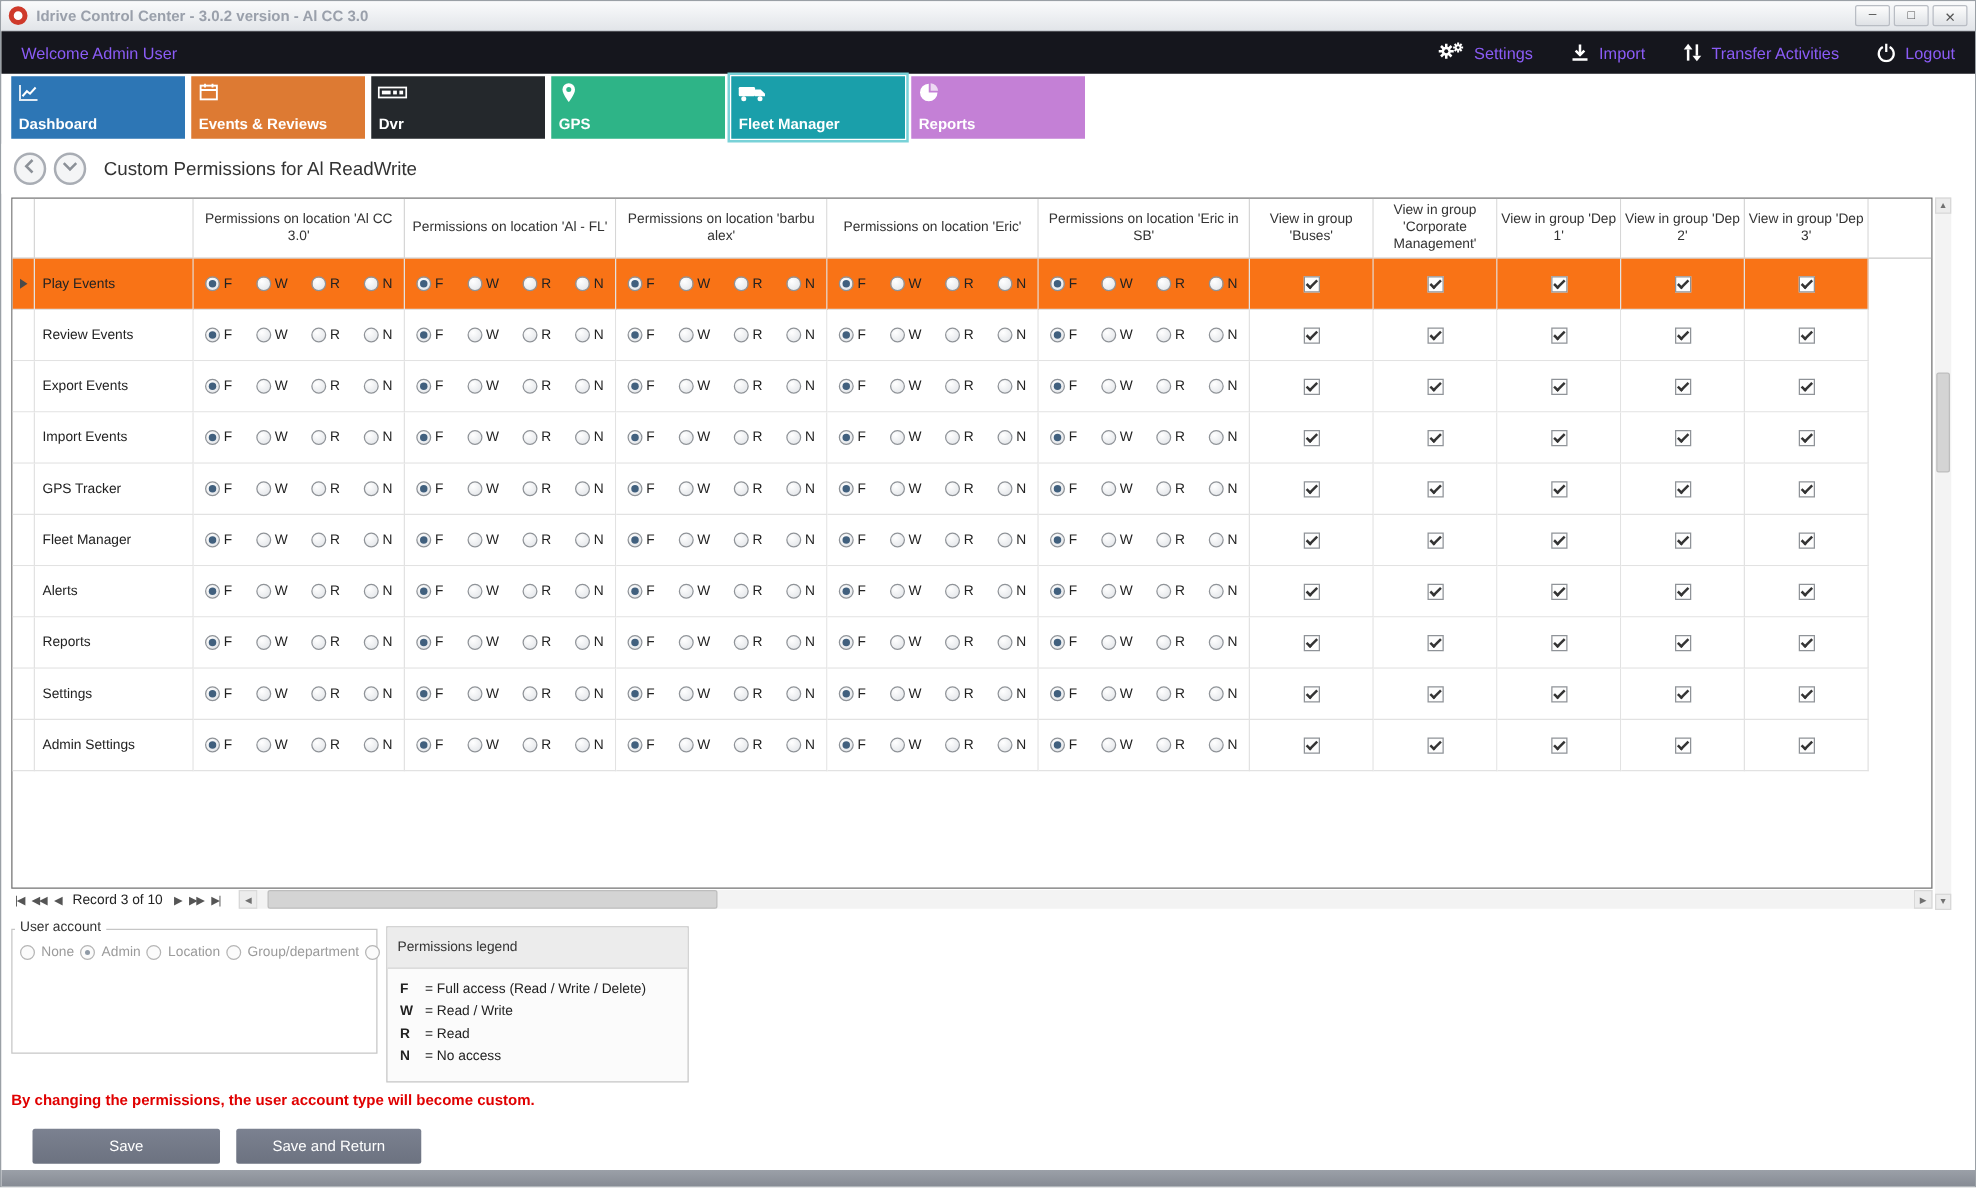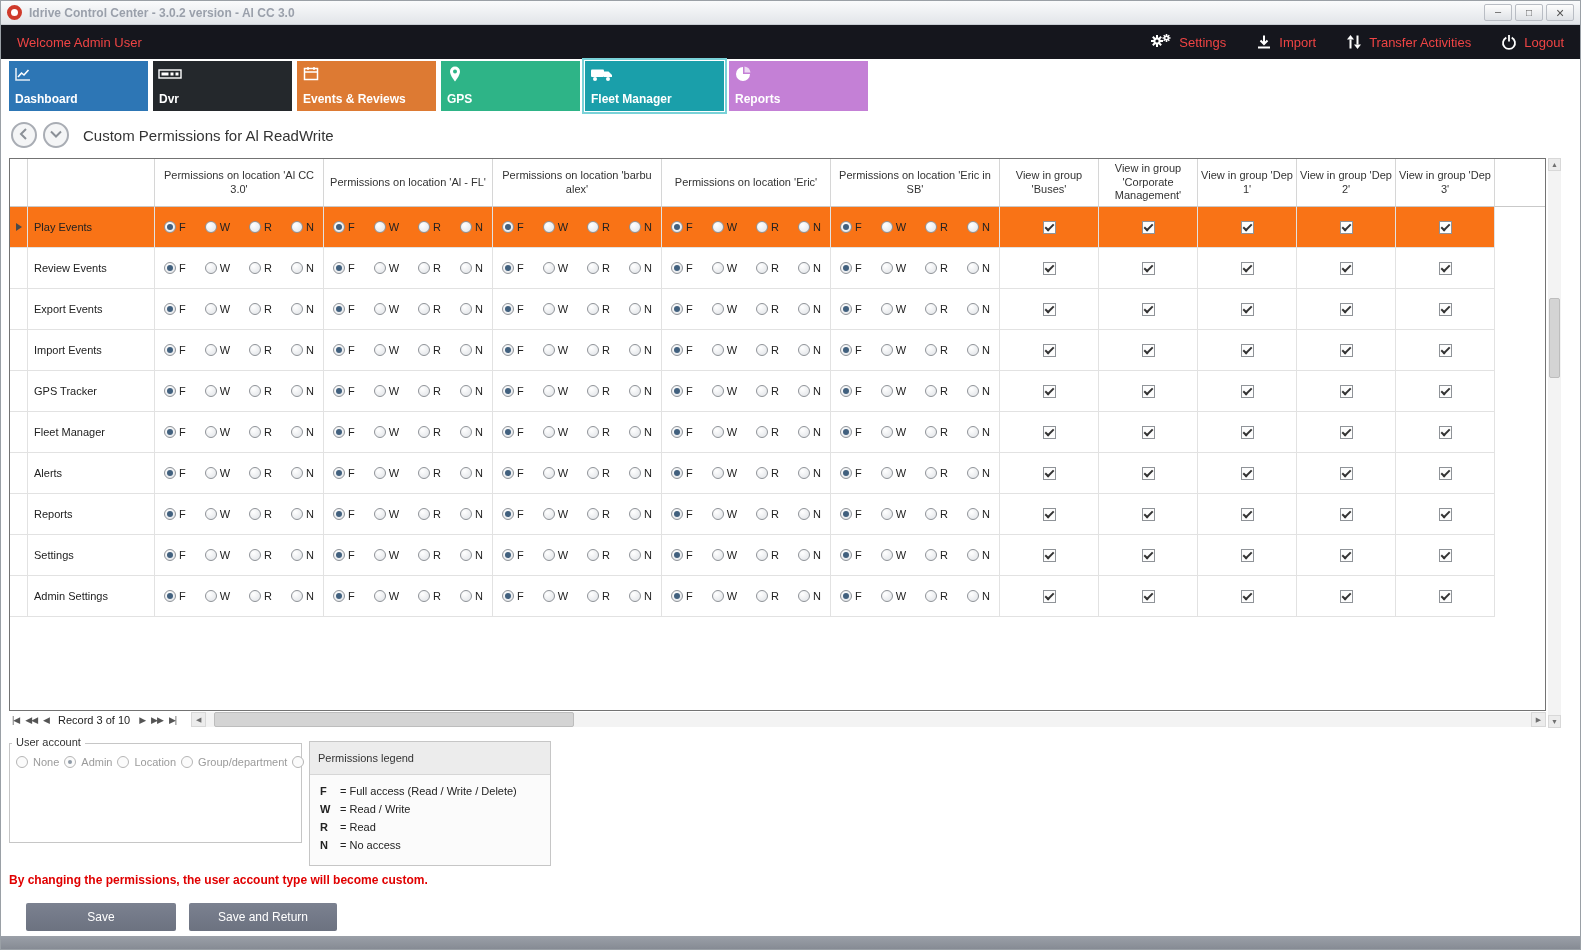--- a/index.html
+++ b/index.html
@@ -17,21 +17,21 @@
   .win-controls { margin-left:auto; display:flex; gap:3px; }
   .win-btn { width:28px; height:17px; border:1px solid #b9bdc4; border-radius:2px;
     background:linear-gradient(#fdfdfd,#dfe2e6); color:#555; font-size:11px;
     display:flex; align-items:center; justify-content:center; }
   .win-btn.min::before { content:"–"; margin-top:-4px; }
   .win-btn.max::before { content:"□"; font-size:10px; }
   .win-btn.close::before { content:"×"; font-size:14px; }
 
   
   .topbar { position:absolute; left:0; top:24px; right:0; height:34px; background:#15161d;
-    display:flex; align-items:center; padding:0 16px; color:#ef4444; }
+    display:flex; align-items:center; padding:0 16px; color:#8b5cf6; }
   .welcome { font-size:13px; }
   .topbar-actions { margin-left:auto; display:flex; gap:30px; align-items:center; }
   .tb-action { display:flex; align-items:center; gap:7px; font-size:13px; cursor:pointer; }
   .tb-icon svg { display:block; }
 
   
   .tabstrip { position:absolute; left:8px; top:60px; display:flex; gap:5px; }
   .tile { width:139px; height:50px; position:relative; color:#fff; cursor:pointer; }
   .tile.selected { outline:2px solid #79d2d8; outline-offset:1px; }
   .tile-icon { position:absolute; left:5px; top:4px; }
@@ -188,39 +188,39 @@
   <div class="tabstrip">
       <div class="tile" style="background: rgb(45, 118, 181);">
         <span class="tile-icon">
           <svg width="18" height="18" viewBox="0 0 18 18" fill="none" stroke="#fff" stroke-width="1.6">
             <path d="M2 3v12h14" opacity="0.85"></path>
             <path d="M4 12l3.5-4 2.5 2 4.5-5"></path>
           </svg>
         </span>
         <span class="tile-label">Dashboard</span>
       </div>
+      <div class="tile" style="background: rgb(221, 122, 51);">
+        <span class="tile-icon">
+          <svg width="18" height="18" viewBox="0 0 18 18" fill="none" stroke="#fff" stroke-width="1.5">
+            <rect x="2.5" y="3.5" width="13" height="11"></rect>
+            <path d="M2.5 7h13M6 2v3M12 2v3"></path>
+          </svg>
+        </span>
+        <span class="tile-label">Events &amp; Reviews</span>
+      </div>
       <div class="tile" style="background: rgb(36, 40, 44);">
         <span class="tile-icon">
           <svg width="24" height="18" viewBox="0 0 24 18" fill="#fff">
             <rect x="1" y="5" width="22" height="8" fill="none" stroke="#fff" stroke-width="1.4"></rect>
             <rect x="3.5" y="7.5" width="7" height="3"></rect>
             <rect x="12.5" y="7.5" width="3" height="3"></rect>
             <rect x="17.5" y="7.5" width="3" height="3"></rect>
           </svg>
         </span>
         <span class="tile-label">Dvr</span>
-      </div>
-      <div class="tile" style="background: rgb(221, 122, 51);">
-        <span class="tile-icon">
-          <svg width="18" height="18" viewBox="0 0 18 18" fill="none" stroke="#fff" stroke-width="1.5">
-            <rect x="2.5" y="3.5" width="13" height="11"></rect>
-            <path d="M2.5 7h13M6 2v3M12 2v3"></path>
-          </svg>
-        </span>
-        <span class="tile-label">Events &amp; Reviews</span>
       </div>
       <div class="tile" style="background: rgb(46, 180, 135);">
         <span class="tile-icon">
           <svg width="18" height="18" viewBox="0 0 18 18">
             <path d="M9 1.5a5 5 0 0 0-5 5C4 10.4 9 16.5 9 16.5s5-6.1 5-10a5 5 0 0 0-5-5z" fill="#fff"></path>
             <circle cx="9" cy="6.5" r="2" fill="#2eb487"></circle>
           </svg>
         </span>
         <span class="tile-label">GPS</span>
       </div>

